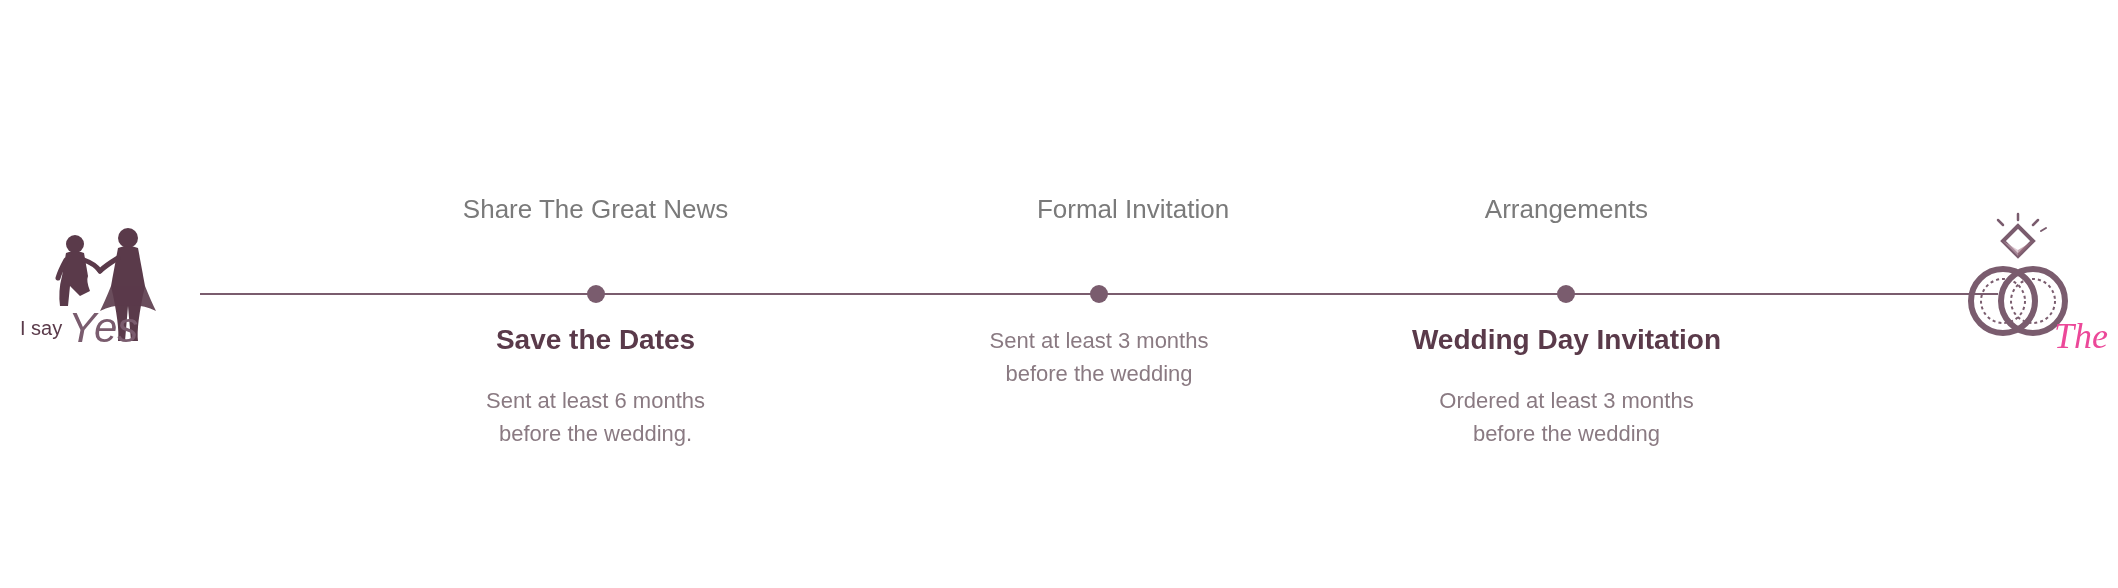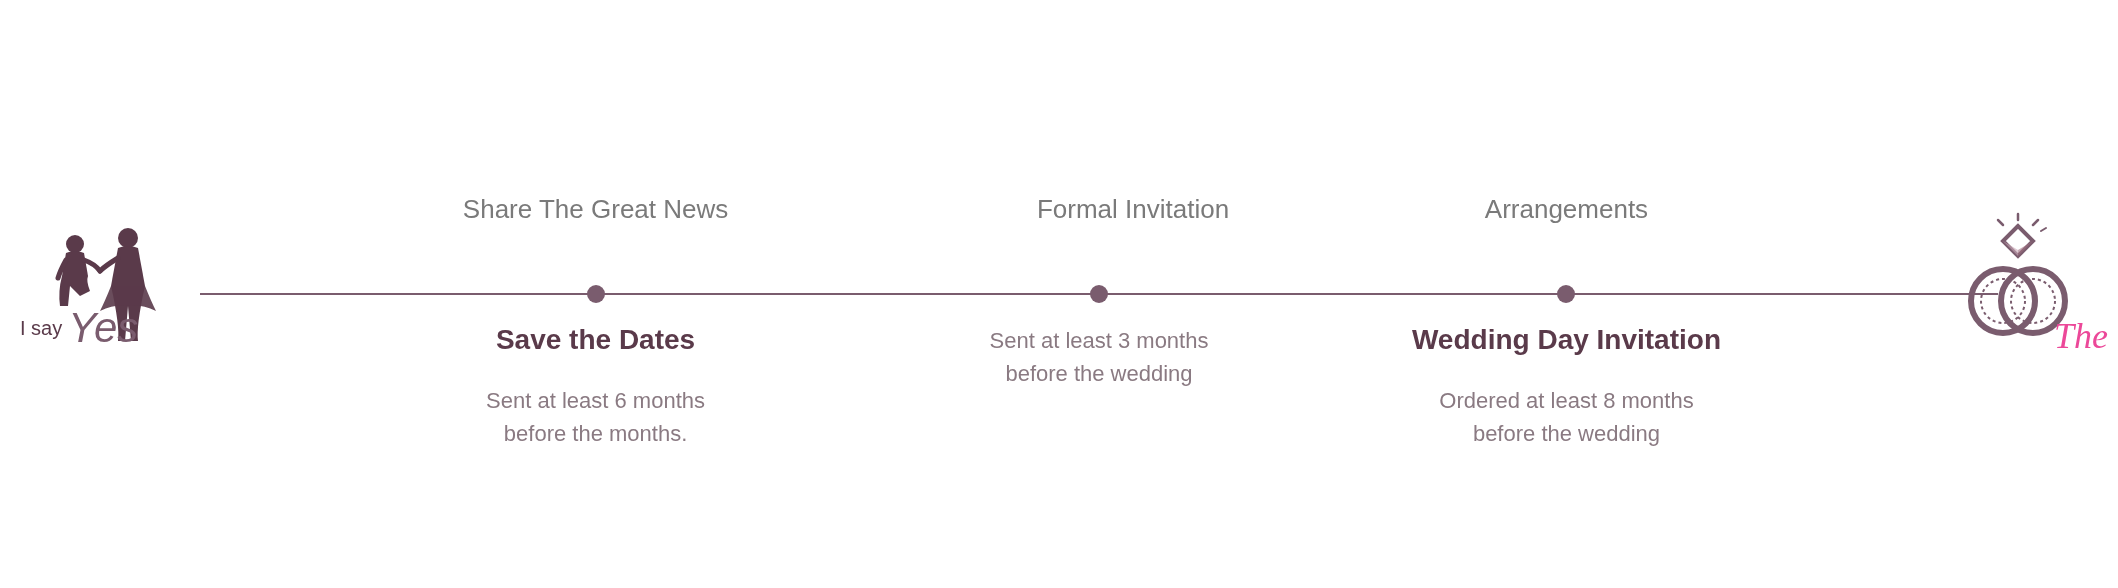--- a/index.html
+++ b/index.html
@@ -161,21 +161,21 @@
   </div>
 
   <div class="stage-label-above" style="left: calc(200px + (2118px - 320px) * 0.22);">
     <span>Share The Great News</span>
   </div>
   <div class="timeline-node" style="left: calc(200px + (2118px - 320px) * 0.22);"></div>
   <div class="stage-label-below" style="left: calc(200px + (2118px - 320px) * 0.22);">
     <div class="stage-title">Save the Dates</div>
     <div class="stage-desc">
       <span>Sent at least 6 months</span><br>
-      <span>before the months.</span>
+      <span>before the wedding.</span>
     </div>
   </div>
 
   <div class="stage-label-above" style="left: calc(200px + (2118px - 320px) * 0.50); margin-left: 34px;">
     <span>Formal Invitation</span>
   </div>
   <div class="timeline-node" style="left: calc(200px + (2118px - 320px) * 0.50);"></div>
   <div class="stage-label-below" style="left: calc(200px + (2118px - 320px) * 0.50);">
     <div class="stage-desc">
       <span>Sent at least 3 months</span><br>
@@ -183,21 +183,21 @@
     </div>
   </div>
 
   <div class="stage-label-above" style="left: calc(200px + (2118px - 320px) * 0.76);">
     <span>Arrangements</span>
   </div>
   <div class="timeline-node" style="left: calc(200px + (2118px - 320px) * 0.76);"></div>
   <div class="stage-label-below" style="left: calc(200px + (2118px - 320px) * 0.76);">
     <div class="stage-title">Wedding Day Invitation</div>
     <div class="stage-desc">
-      <span>Ordered at least 8 months</span><br>
+      <span>Ordered at least 3 months</span><br>
       <span>before the wedding</span>
     </div>
   </div>
 
   <div class="right-icon">
     <svg viewBox="0 0 160 160" xmlns="http://www.w3.org/2000/svg" width="160" height="160">
 
       <circle cx="65" cy="95" r="32" fill="none" stroke="#7a5c6e" stroke-width="6"></circle>
       <circle cx="65" cy="95" r="22" fill="none" stroke="#7a5c6e" stroke-width="2" stroke-dasharray="3,3"></circle>
 

